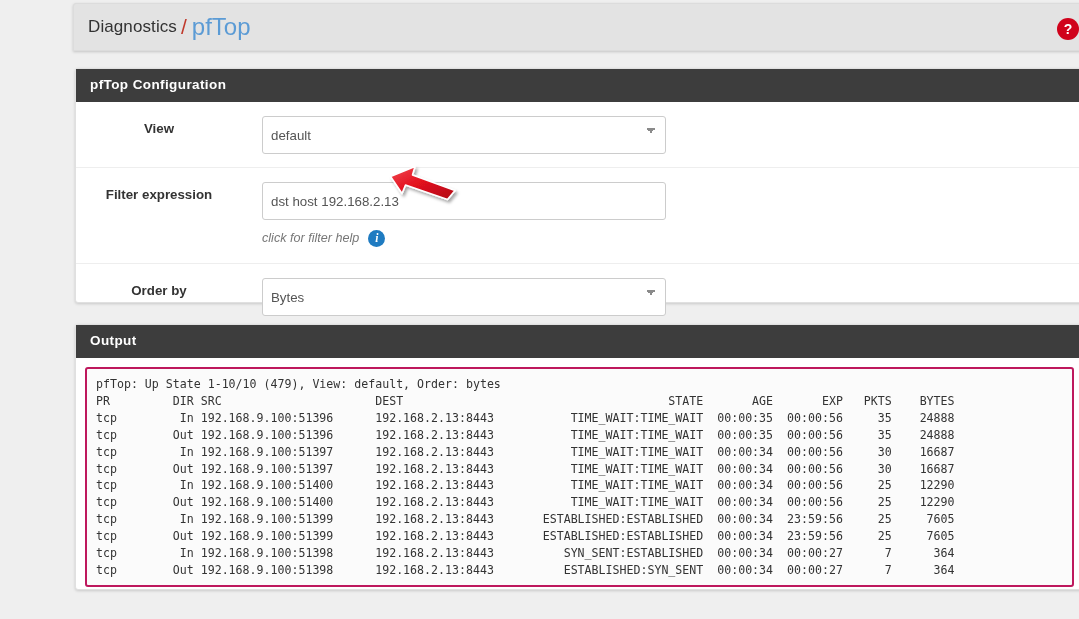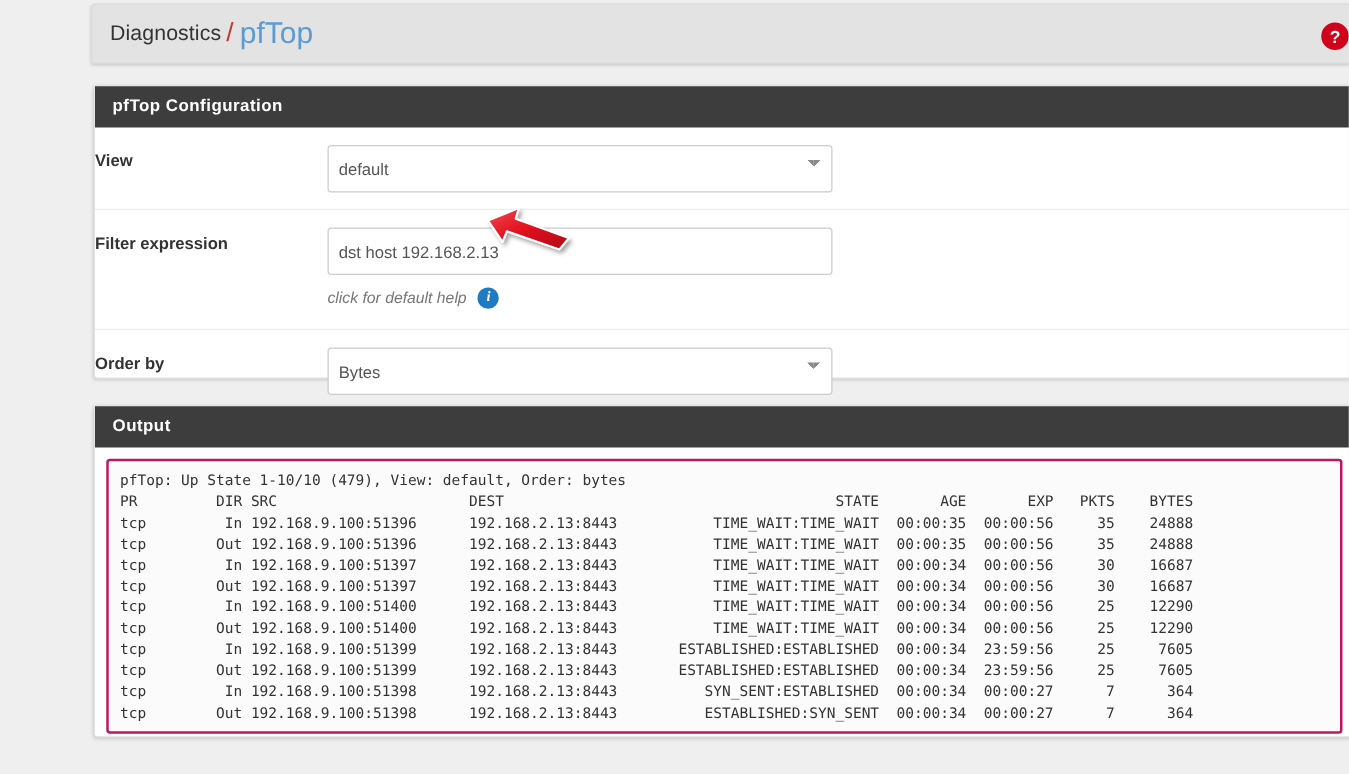--- a/index.html
+++ b/index.html
@@ -99,21 +99,21 @@
     align-items: flex-start;
     border-bottom: 1px solid #eeeeee;
     padding: 14px 0 13px 0;
     box-sizing: border-box;
   }
   .form-row:last-child { border-bottom: none; }
 
   .form-label {
     width: 166px;
     min-width: 166px;
-    text-align: left;
+    text-align: center;
     font-size: 13.3px;
     font-weight: bold;
     color: #333333;
     padding-top: 5px;
     padding-right: 0;
   }
   .form-control-wrap {
     padding-left: 20px;
     flex: 1;
   }
@@ -230,21 +230,21 @@
             <option>default</option>
           </select>
         </div>
       </div>
 
       <div class="form-row" style="padding-bottom:16px;">
         <div class="form-label">Filter expression</div>
         <div class="form-control-wrap">
           <input class="ctl" type="text" value="dst host 192.168.2.13" style="">
           <div class="help-line">
-            <span class="help-text">click for default help</span>
+            <span class="help-text">click for filter help</span>
             <span class="info-icon">i</span>
           </div>
         </div>
       </div>
 
       <div class="form-row">
         <div class="form-label">Order by</div>
         <div class="form-control-wrap">
           <select class="ctl">
             <option>Bytes</option>

